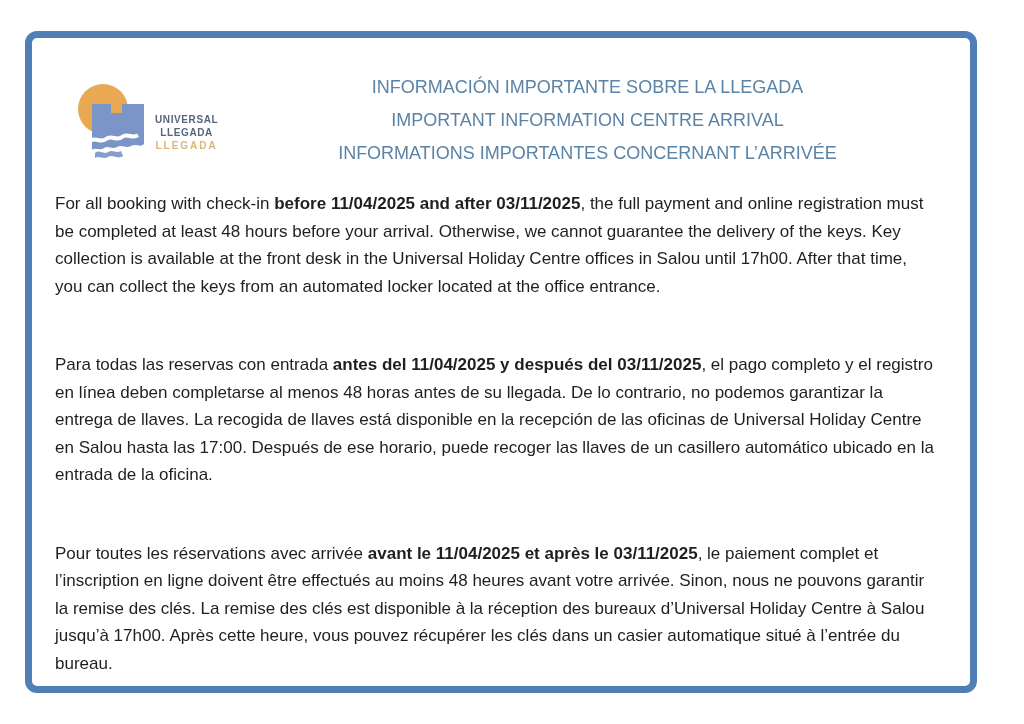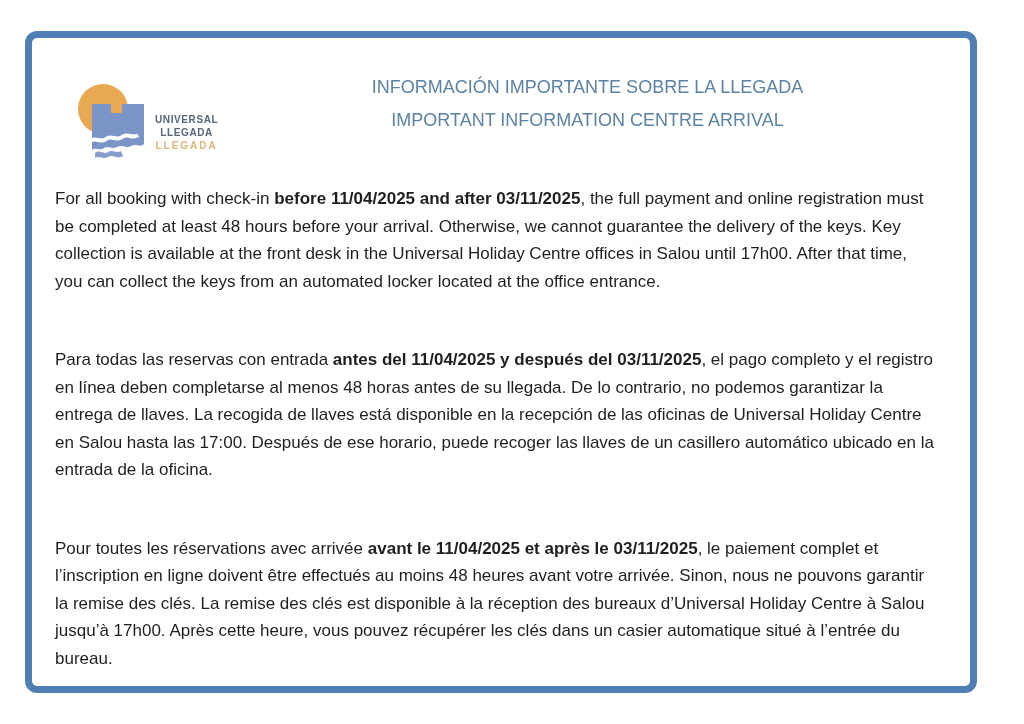--- a/index.html
+++ b/index.html
@@ -86,20 +86,21 @@
       <div class="logo-text">
         <div>UNIVERSAL</div>
         <div>LLEGADA</div>
         <div class="centre">LLEGADA</div>
       </div>
     </div>
 
     <div class="headings">
       <div>INFORMACIÓN IMPORTANTE SOBRE LA LLEGADA</div>
       <div>IMPORTANT INFORMATION CENTRE ARRIVAL</div>
+      <div>INFORMATIONS IMPORTANTES CONCERNANT L’ARRIVÉE</div>
     </div>
 
   </div>
 
   <div class="content">
 
     <p class="para"><span>For all booking with check-in </span><b>before 11/04/2025 and after 03/11/2025</b><span>, the full payment and online registration must be completed at least 48 hours before your arrival. Otherwise, we cannot guarantee the delivery of the keys. Key collection is available at the front desk in the Universal Holiday Centre offices in Salou until 17h00. After that time, you can collect the keys from an automated locker located at the office entrance.</span></p>
 
     <p class="para"><span>Para todas las reservas con entrada </span><b>antes del 11/04/2025 y después del 03/11/2025</b><span>, el pago completo y el registro en línea deben completarse al menos 48 horas antes de su llegada. De lo contrario, no podemos garantizar la entrega de llaves. La recogida de llaves está disponible en la recepción de las oficinas de Universal Holiday Centre en Salou hasta las 17:00. Después de ese horario, puede recoger las llaves de un casillero automático ubicado en la entrada de la oficina.</span></p>
 

